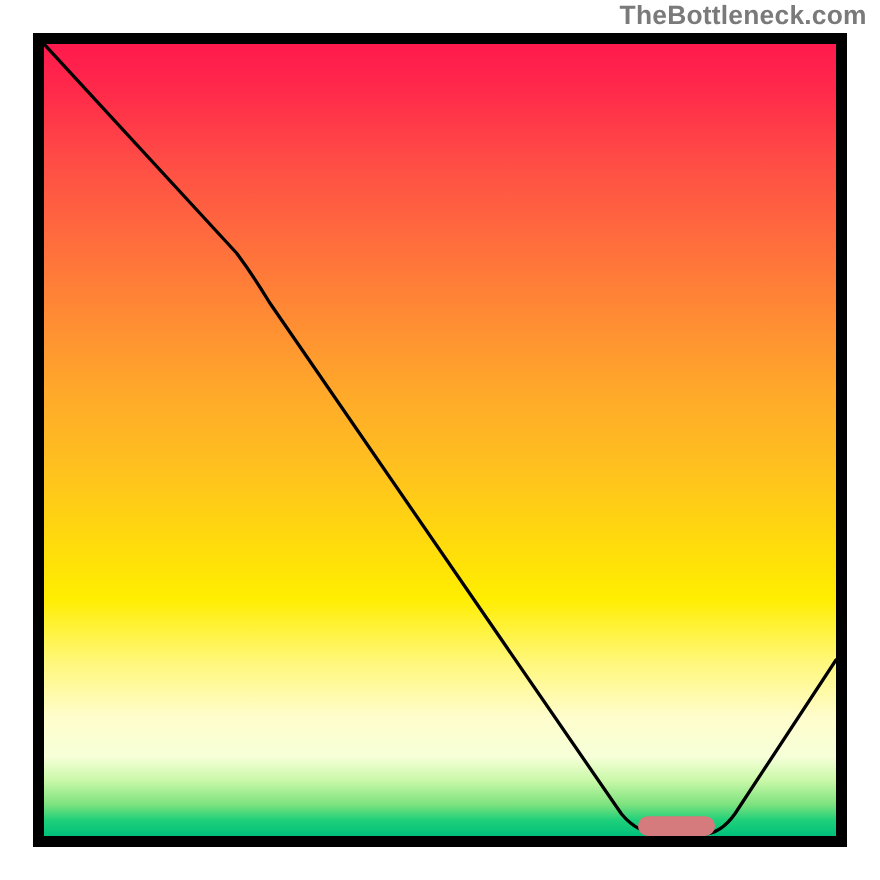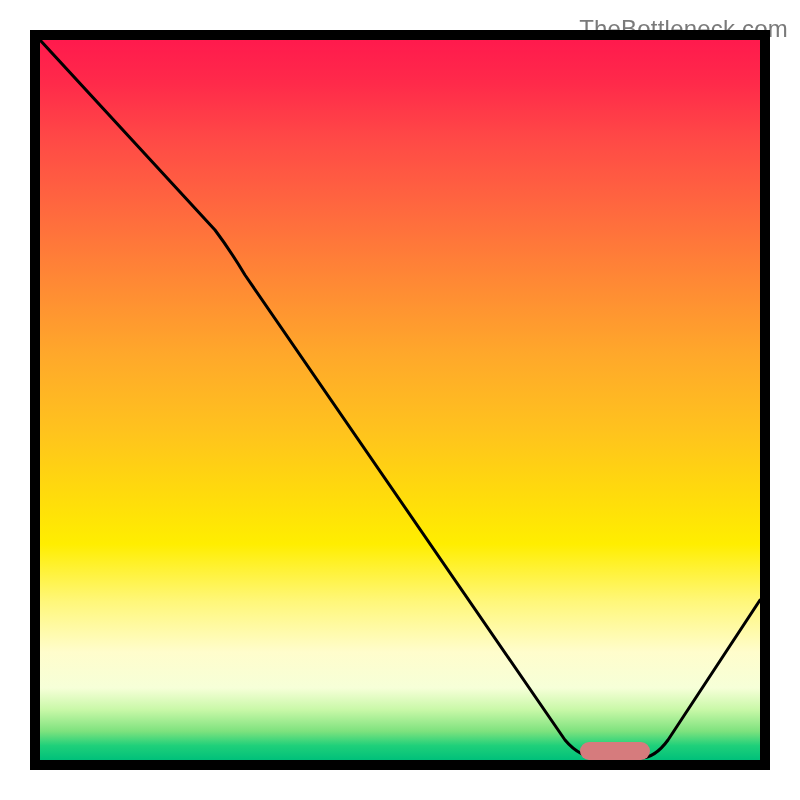--- a/index.html
+++ b/index.html
@@ -11,24 +11,24 @@
     font-family: Arial, Helvetica, sans-serif;
     overflow: hidden;
   }
   .stage {
     position: relative;
     width: 800px;
     height: 800px;
   }
   .watermark {
     position: absolute;
-    top: 15px;
+    top: 1px;
     right: 12px;
     font-size: 24px;
-    font-weight: 400;
+    font-weight: 700;
     color: #7a7a7a;
     letter-spacing: 0.2px;
     user-select: none;
   }
   
   .plot {
     position: absolute;
     left: 30px;
     top: 30px;
     width: 740px;

